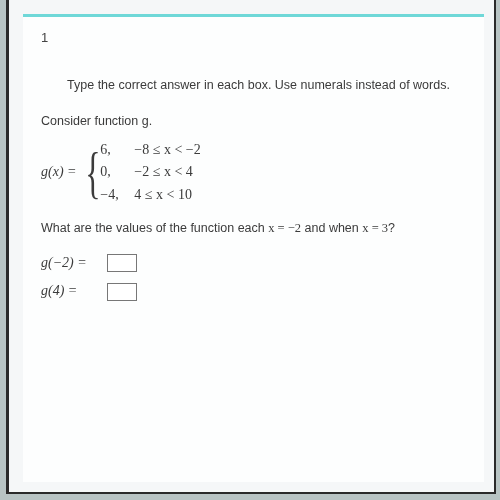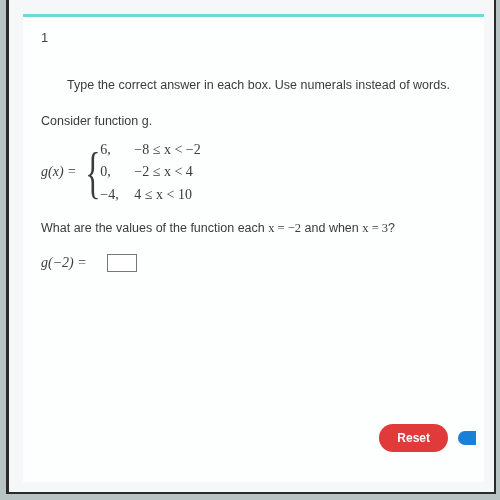--- a/index.html
+++ b/index.html
@@ -132,21 +132,21 @@
 
     <div class="question">
       <span>What are the values of the function each </span><span class="ital">x = −2</span><span> and when </span><span class="ital">x = 3</span><span>?</span>
     </div>
 
     <div class="inputs">
       <div class="input-row">
         <span class="lhs">g(−2)  =</span>
         <input class="box" type="text" value="" style="">
       </div>
+      <div class="input-row">
+        <span class="lhs">g(4)  =</span>
+        <input class="box" type="text" value="" style="">
+      </div>
     </div>
 
-    <div class="buttons">
-      <button class="btn btn-reset">Reset</button>
-      <button class="btn btn-next"></button>
-    </div>
 
   </div>
 </div>
 
 </body></html>

